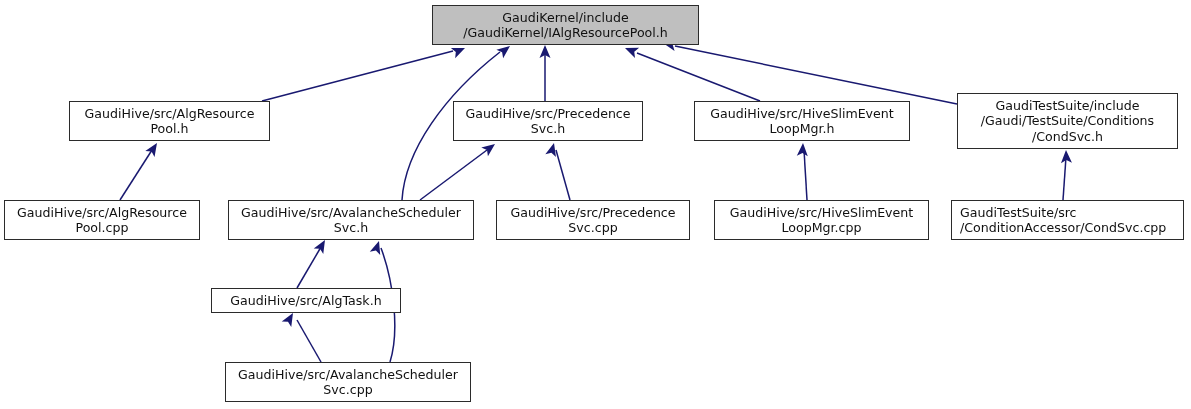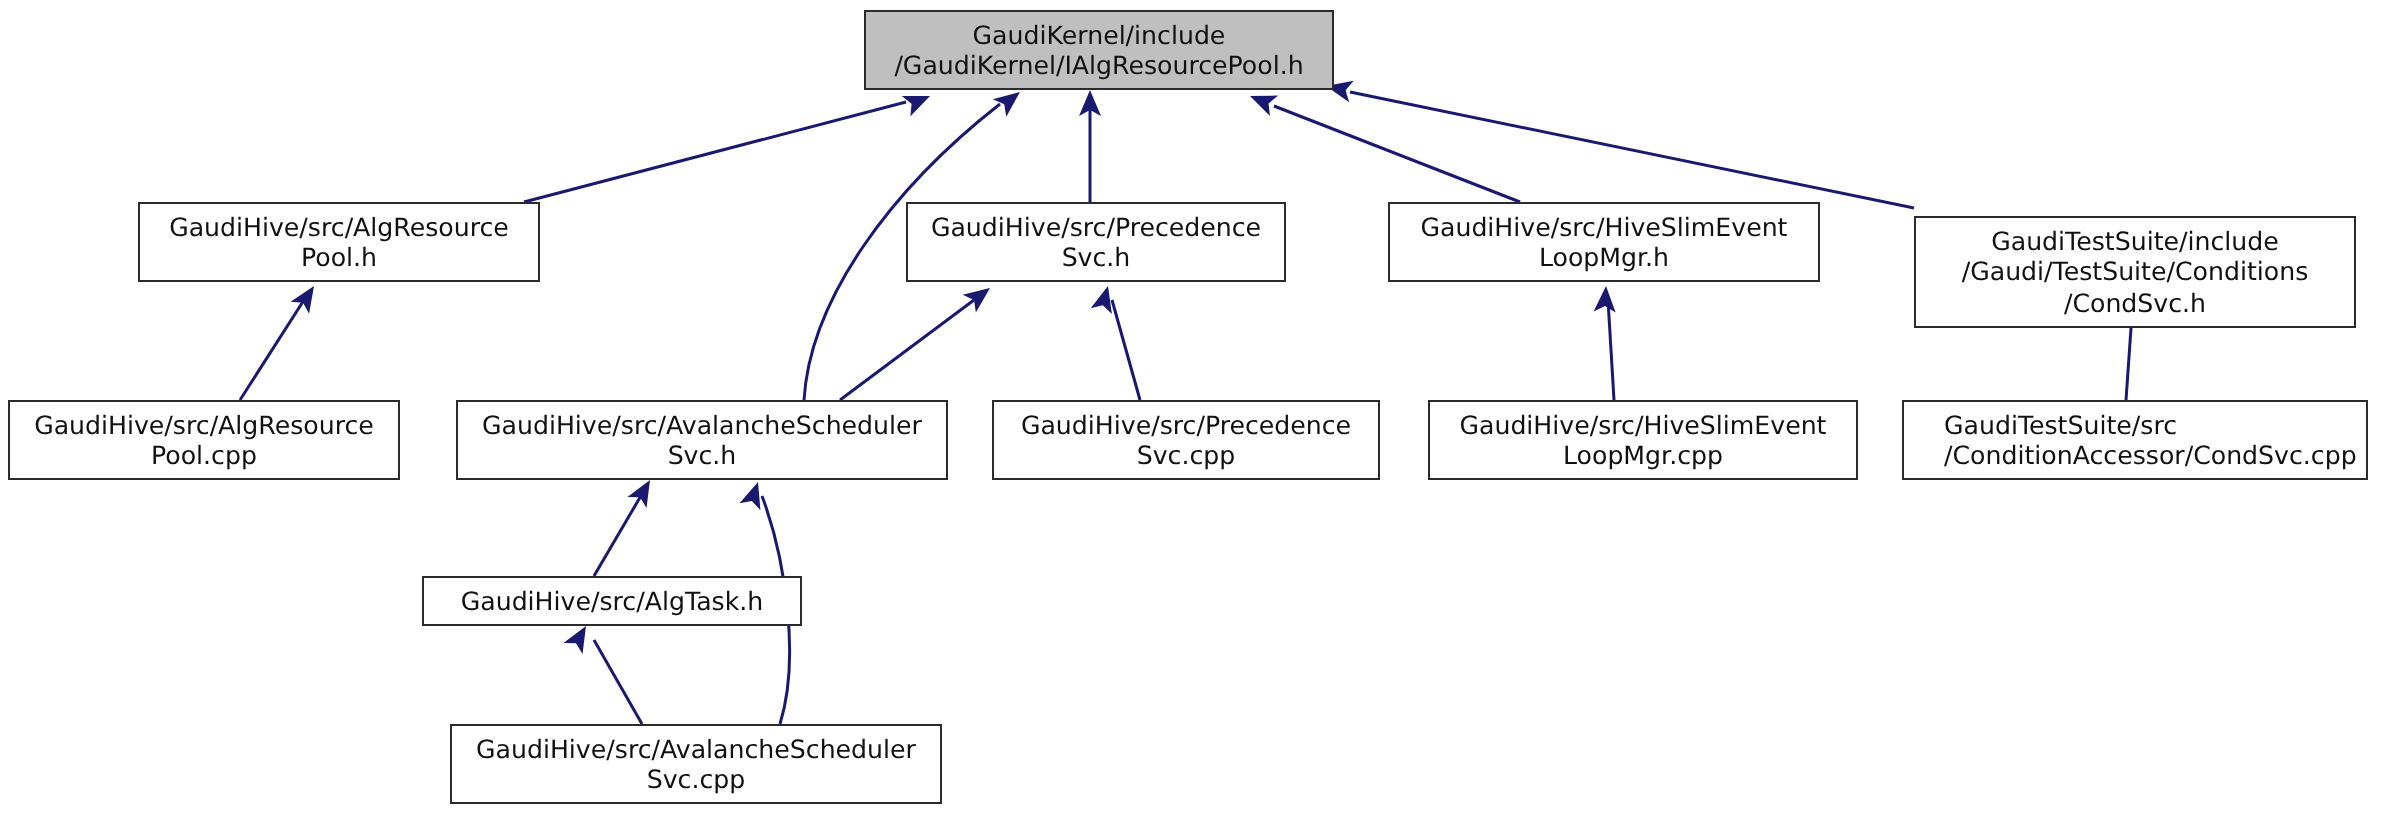--- a/index.html
+++ b/index.html
@@ -38,21 +38,21 @@
     white-space: pre;
     z-index: 2;
   }
   .node.root {
     background: #bfbfbf;
     border: 1px solid #2b2b2b;
   }
   .node.leftalign {
     justify-content: flex-start;
     text-align: left;
-    padding-left: 20px;
+    padding-left: 8px;
   }
   .node-label {
     display: block;
     white-space: pre;
   }
 </style>
 </head>
 <body>
 
 <div id="graph-root">
@@ -77,29 +77,29 @@
       <polygon points="0,0 -13,5.5 -10,0 -13,-5.5" fill="#191970" transform="translate(803,143) rotate(-87)"></polygon>
       <path d="M 1063,200 L 1066,157" stroke="#191970" stroke-width="1.5" fill="none"></path>
       <polygon points="0,0 -13,5.5 -10,0 -13,-5.5" fill="#191970" transform="translate(1066,150) rotate(-92)"></polygon>
       <path d="M 297,288 L 321,247" stroke="#191970" stroke-width="1.5" fill="none"></path>
       <polygon points="0,0 -13,5.5 -10,0 -13,-5.5" fill="#191970" transform="translate(325,240) rotate(-60)"></polygon>
       <path d="M 321,362 L 297,320" stroke="#191970" stroke-width="1.5" fill="none"></path>
       <polygon points="0,0 -13,5.5 -10,0 -13,-5.5" fill="#191970" transform="translate(293,313) rotate(-60)"></polygon>
       <path d="M 390,362 C 400,330 393,280 381,248" stroke="#191970" stroke-width="1.5" fill="none"></path>
       <polygon points="0,0 -13,5.5 -10,0 -13,-5.5" fill="#191970" transform="translate(379,241) rotate(-72)"></polygon>
     </svg>
-<div class="node root" style="left: 432px; top: 5px; width: 235px; height: 40px;"><span class="node-label">GaudiKernel/include
+<div class="node root" style="left: 432px; top: 5px; width: 267px; height: 40px;"><span class="node-label">GaudiKernel/include
 /GaudiKernel/IAlgResourcePool.h</span></div>
     <div class="node" style="left: 69px; top: 101px; width: 201px; height: 40px;"><span class="node-label">GaudiHive/src/AlgResource
 Pool.h</span></div>
     <div class="node" style="left: 453px; top: 101px; width: 190px; height: 40px;"><span class="node-label">GaudiHive/src/Precedence
 Svc.h</span></div>
     <div class="node" style="left: 694px; top: 101px; width: 216px; height: 40px;"><span class="node-label">GaudiHive/src/HiveSlimEvent
 LoopMgr.h</span></div>
-    <div class="node" style="left: 957px; top: 93px; width: 221px; height: 56px; margin-top: 15px;"><span class="node-label">GaudiTestSuite/include
+    <div class="node" style="left: 957px; top: 93px; width: 221px; height: 56px;"><span class="node-label">GaudiTestSuite/include
 /Gaudi/TestSuite/Conditions
 /CondSvc.h</span></div>
     <div class="node" style="left: 4px; top: 200px; width: 196px; height: 40px;"><span class="node-label">GaudiHive/src/AlgResource
 Pool.cpp</span></div>
     <div class="node" style="left: 228px; top: 200px; width: 246px; height: 40px;"><span class="node-label">GaudiHive/src/AvalancheScheduler
 Svc.h</span></div>
     <div class="node" style="left: 496px; top: 200px; width: 194px; height: 40px;"><span class="node-label">GaudiHive/src/Precedence
 Svc.cpp</span></div>
     <div class="node" style="left: 714px; top: 200px; width: 215px; height: 40px;"><span class="node-label">GaudiHive/src/HiveSlimEvent
 LoopMgr.cpp</span></div>

